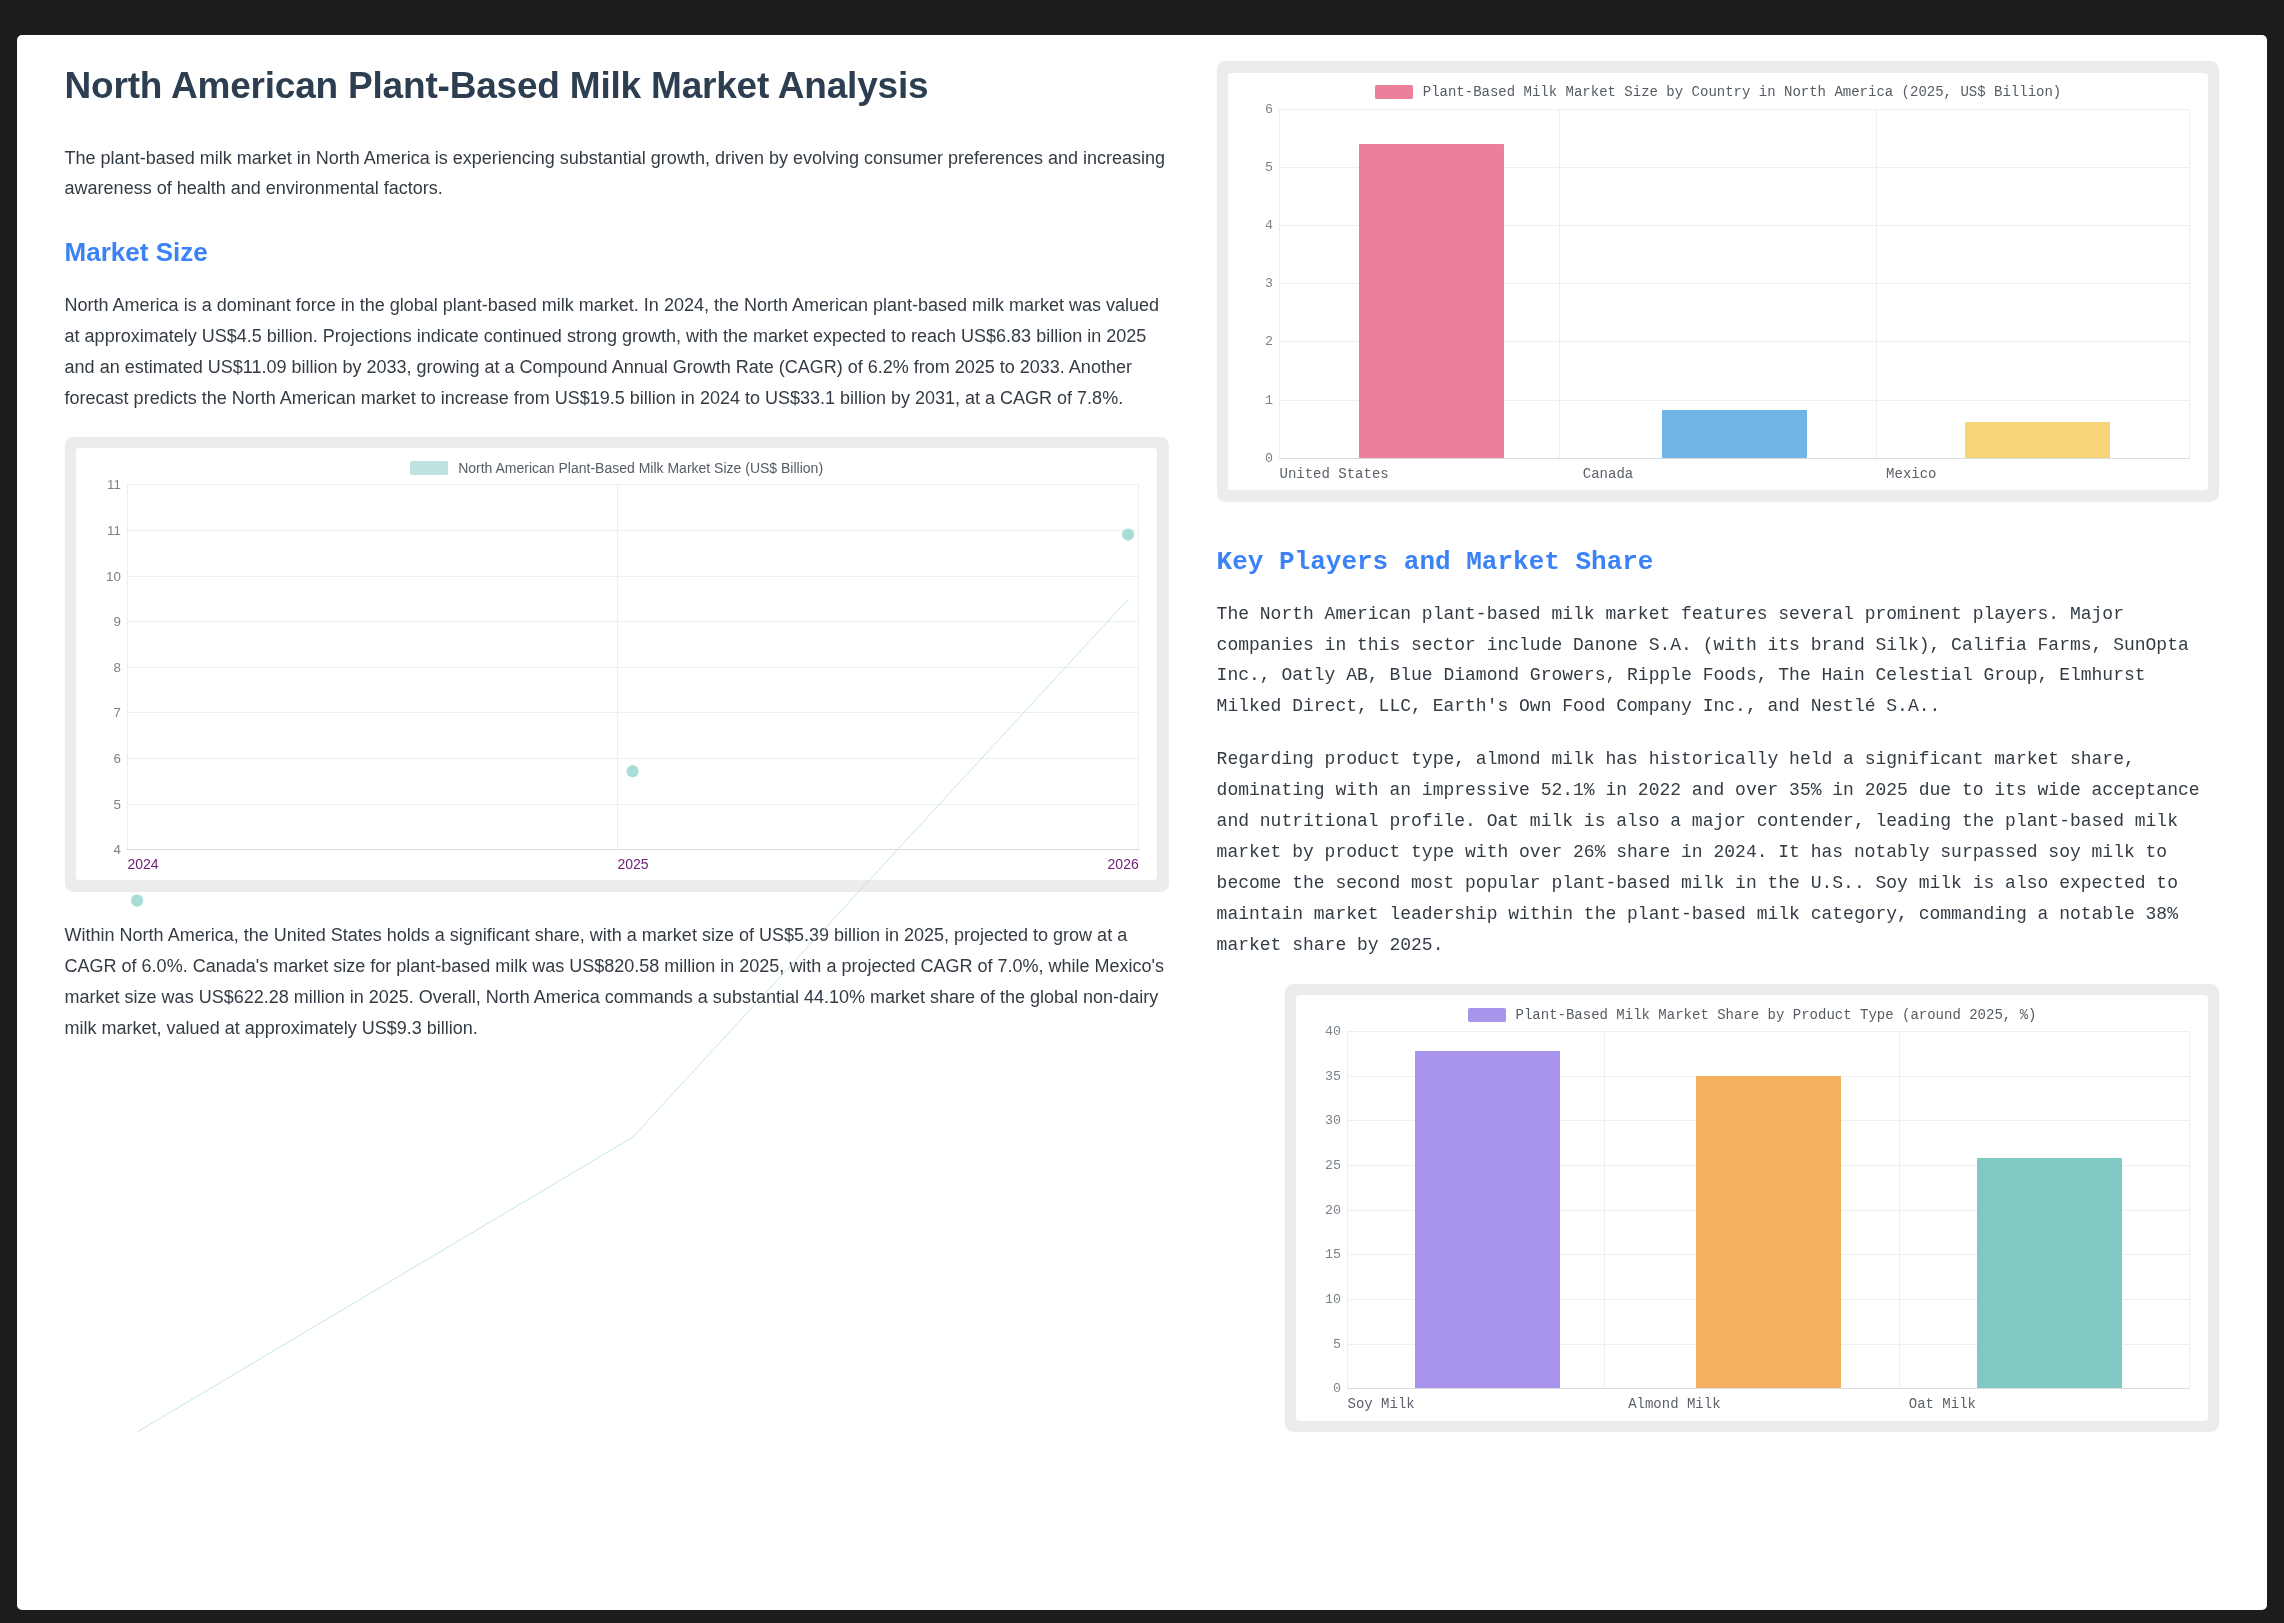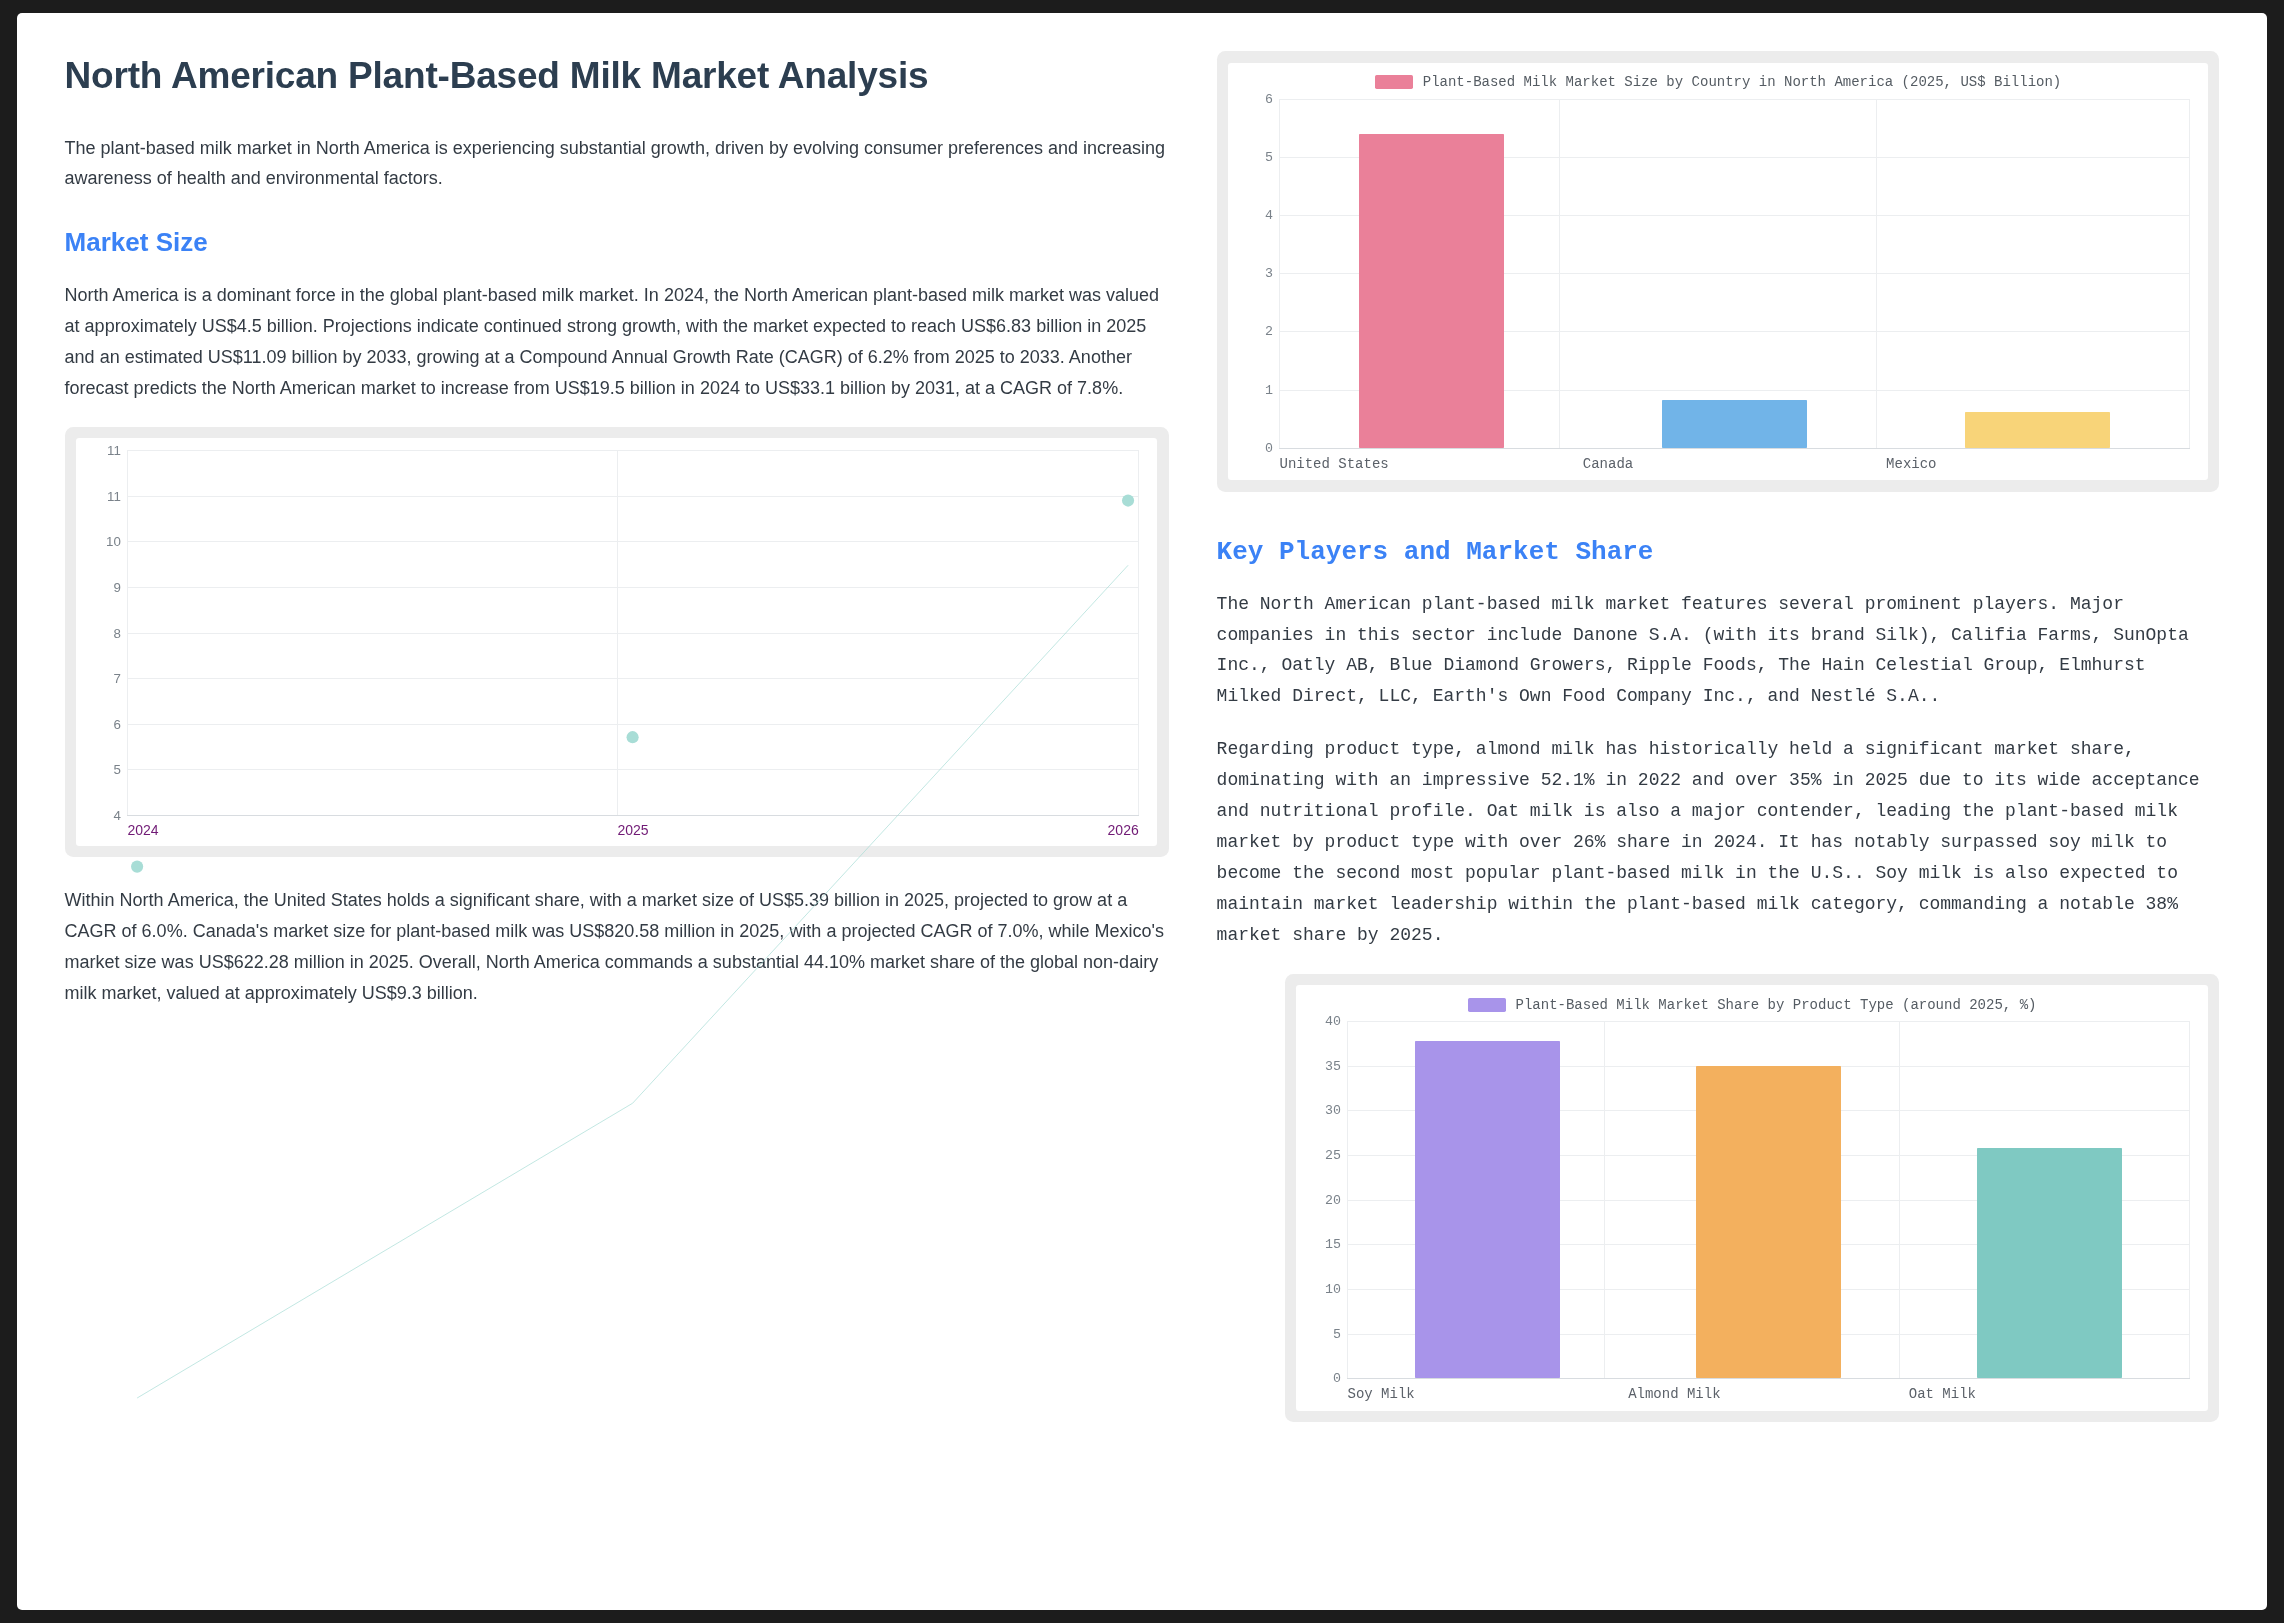--- a/index.html
+++ b/index.html
@@ -12,24 +12,25 @@
     width: 2284px;
     height: 1623px;
     background: #1c1c1c;
     padding: 13.3px 16.6px;
     display: flex;
   }
   .sheet {
     flex: 1;
     background: #ffffff;
     border-radius: 5px;
-    padding: 38px 48px 33px 48px;
+    padding: 26px 48px 33px 48px;
     display: flex;
     gap: 48px;
     overflow: hidden;
+    margin-top: 22px;
   }
   .col-left { width: 1104px; flex: 0 0 1104px; }
   .col-right { flex: 1; font-family: Liberation Mono, monospace; }
 
   h1.doc-title {
     font-size: 37px;
     line-height: 1.33;
     color: #2c3e50;
     font-weight: bold;
     margin: 0 0 32px 0;
@@ -122,20 +123,24 @@
       <h1 class="doc-title">North American Plant-Based Milk Market Analysis</h1>
 
       <p class="body-text">The plant-based milk market in North America is experiencing substantial growth, driven by evolving consumer preferences and increasing awareness of health and environmental factors.</p>
 
       <h2 class="section-title">Market Size</h2>
 
       <p class="body-text">North America is a dominant force in the global plant-based milk market. In 2024, the North American plant-based milk market was valued at approximately US$4.5 billion. Projections indicate continued strong growth, with the market expected to reach US$6.83 billion in 2025 and an estimated US$11.09 billion by 2033, growing at a Compound Annual Growth Rate (CAGR) of 6.2% from 2025 to 2033. Another forecast predicts the North American market to increase from US$19.5 billion in 2024 to US$33.1 billion by 2031, at a CAGR of 7.8%.</p>
 
       <div class="chart-frame">
         <div class="chart-inner">
+          <div class="chart-legend">
+            <span class="legend-swatch" style="background:#bfe3de"></span>
+            <span>North American Plant-Based Milk Market Size (US$ Billion)</span>
+          </div>
           <div class="plot" style="height:365px">
 
             <div class="y-axis">
               <span class="y-tick" style="top:0%">11</span>
               <span class="y-tick" style="top:12.5%">11</span>
               <span class="y-tick" style="top:25%">10</span>
               <span class="y-tick" style="top:37.5%">9</span>
               <span class="y-tick" style="top:50%">8</span>
               <span class="y-tick" style="top:62.5%">7</span>
               <span class="y-tick" style="top:75%">6</span>

